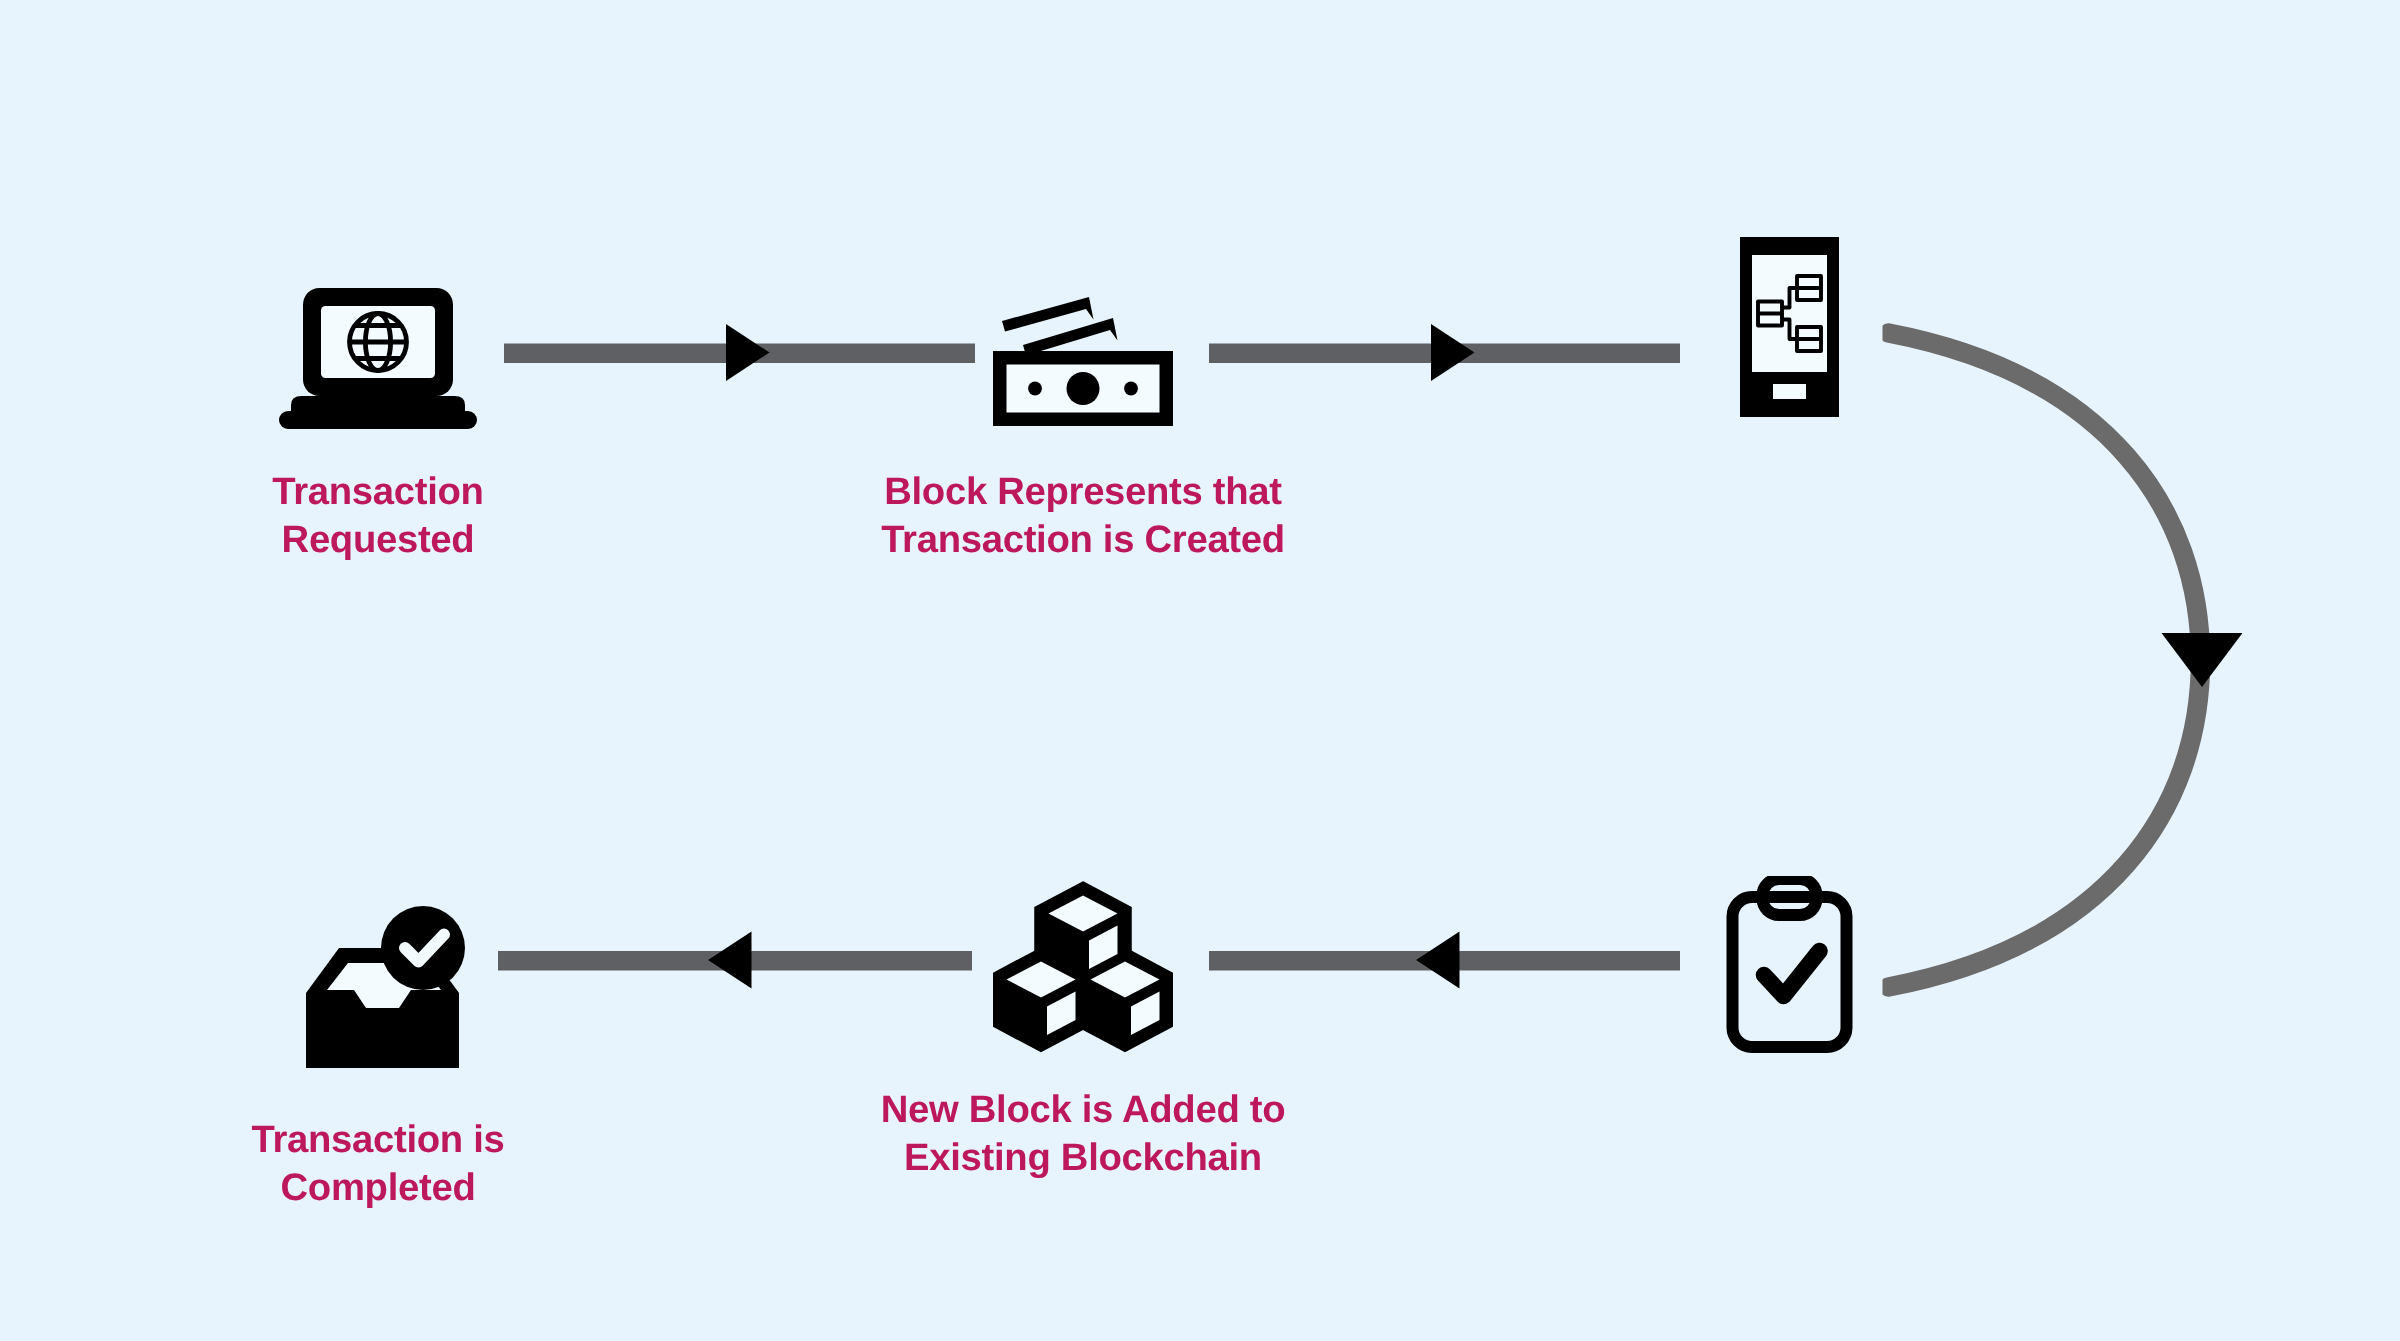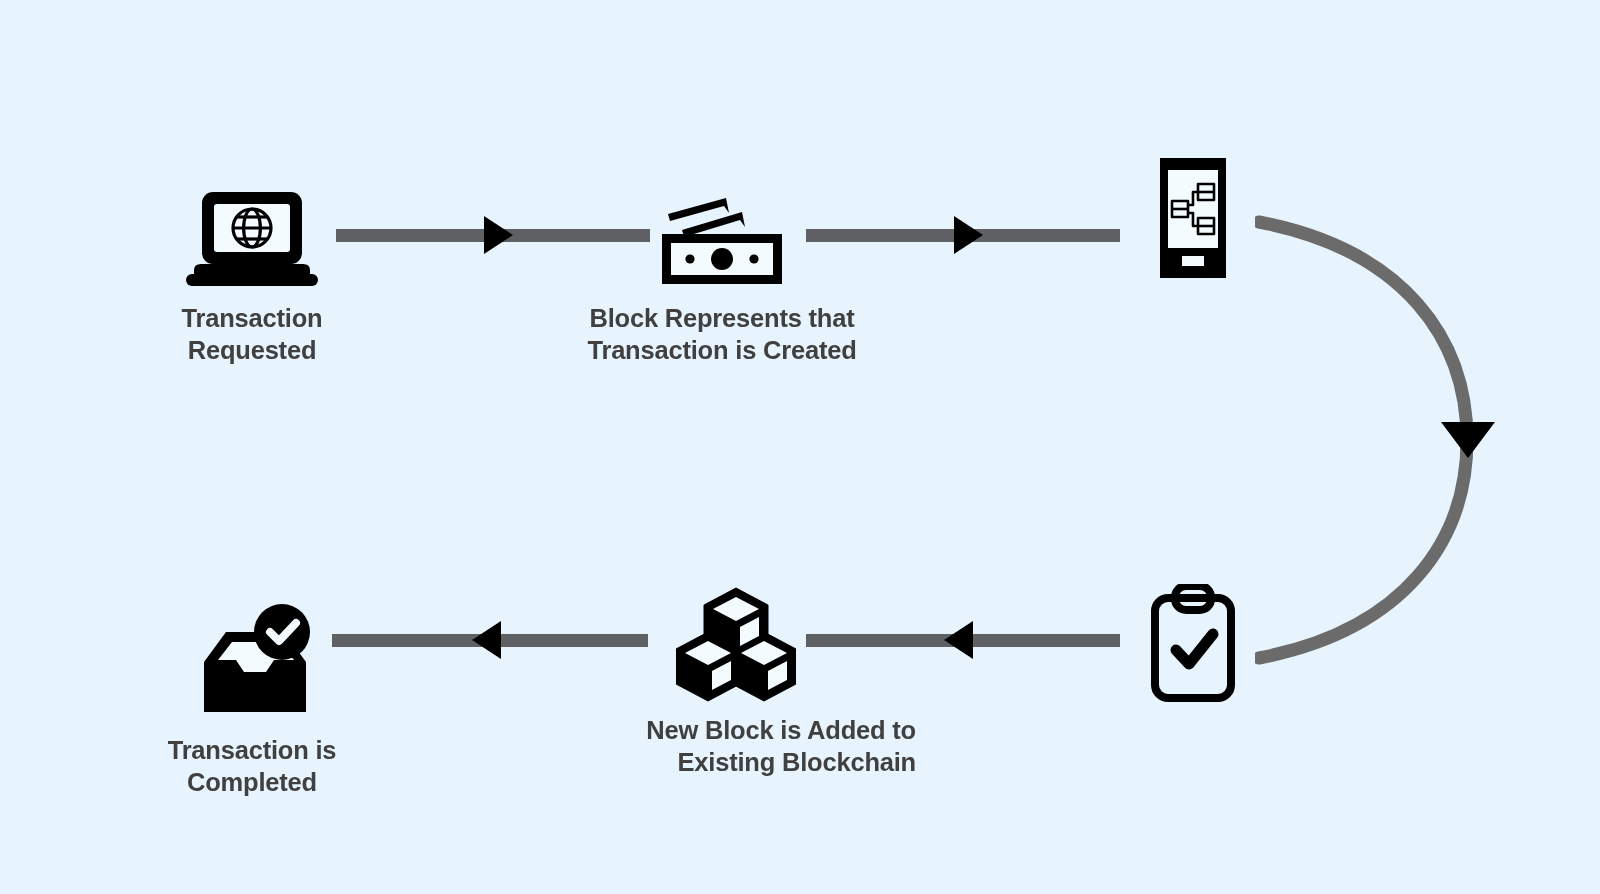--- a/index.html
+++ b/index.html
@@ -28,36 +28,36 @@
     width: 360px;
     text-align: center;
   }
   .step-icon {
     height: 130px;
     display: flex;
     align-items: flex-end;
     justify-content: center;
   }
   .step-label {
-    margin-top: 12px;
+    margin-top: 22px;
     font-size: 25.5px;
     font-weight: bold;
     line-height: 1.26;
-    color: #404040;
+    color: #be185d;
     letter-spacing: -0.2px;
     white-space: pre-line;
   }
 
   
   #step-1 { left: 72px;  top: 160px; }
   #step-2 { left: 542px; top: 160px; }
   #step-3 { left: 1013px; top: 150px; }
   
   #step-4 { left: 1013px; top: 572px; }
-  #step-5 { left: 556px;  top: 572px; text-align: right; }
+  #step-5 { left: 542px;  top: 572px; }
   #step-6 { left: 72px;   top: 592px; }
 
   
   .connector {
     position: absolute;
   }
   .arrow-bar {
     position: absolute;
     height: 13px;
     background: #5e6063;

